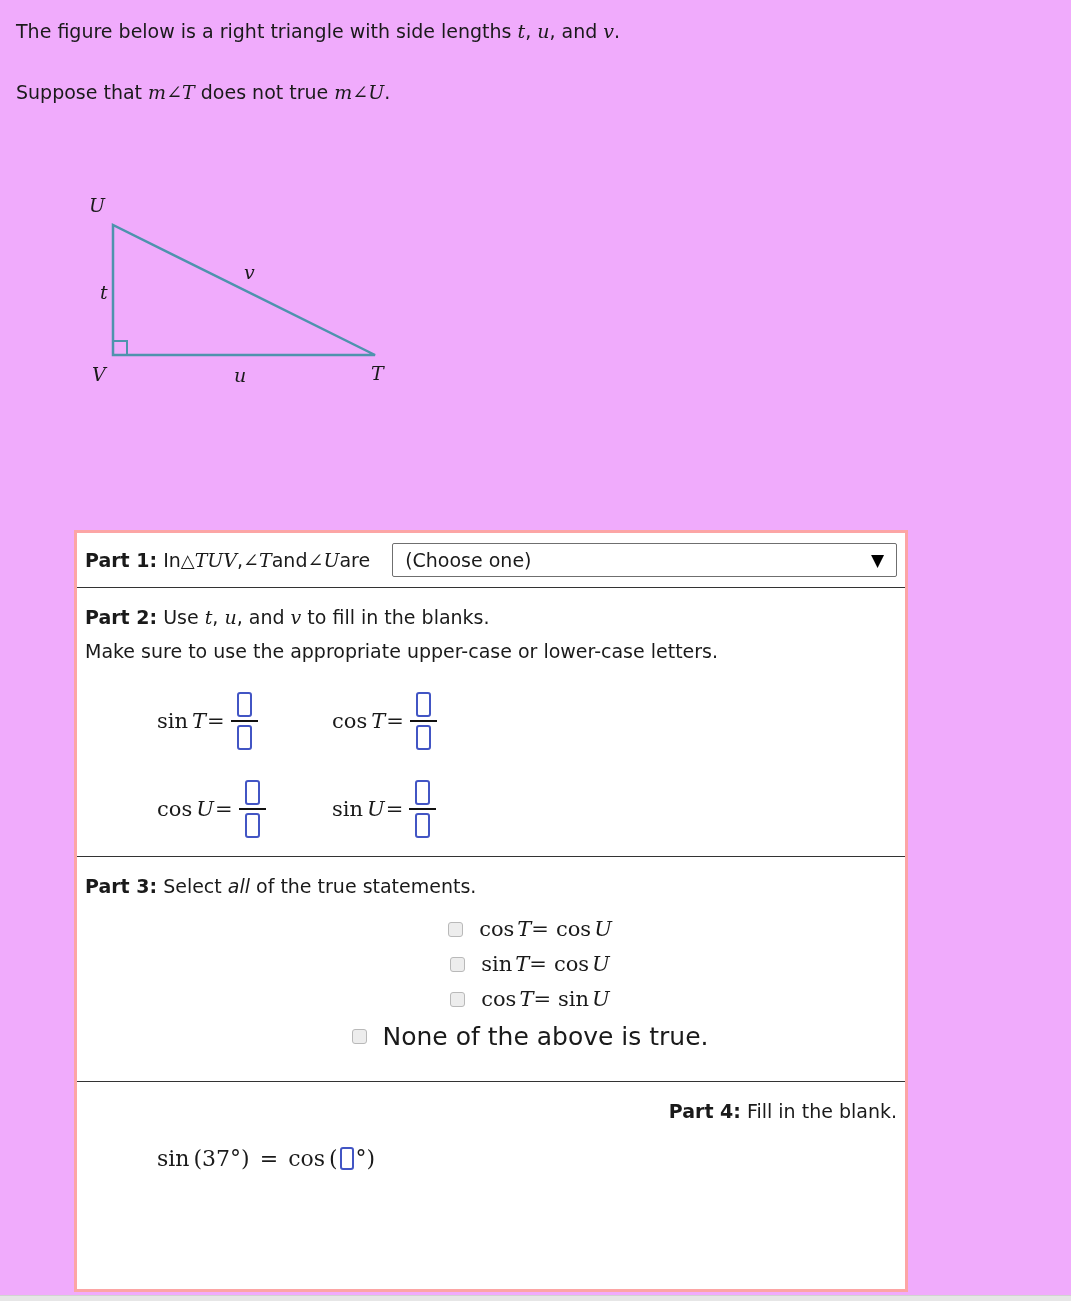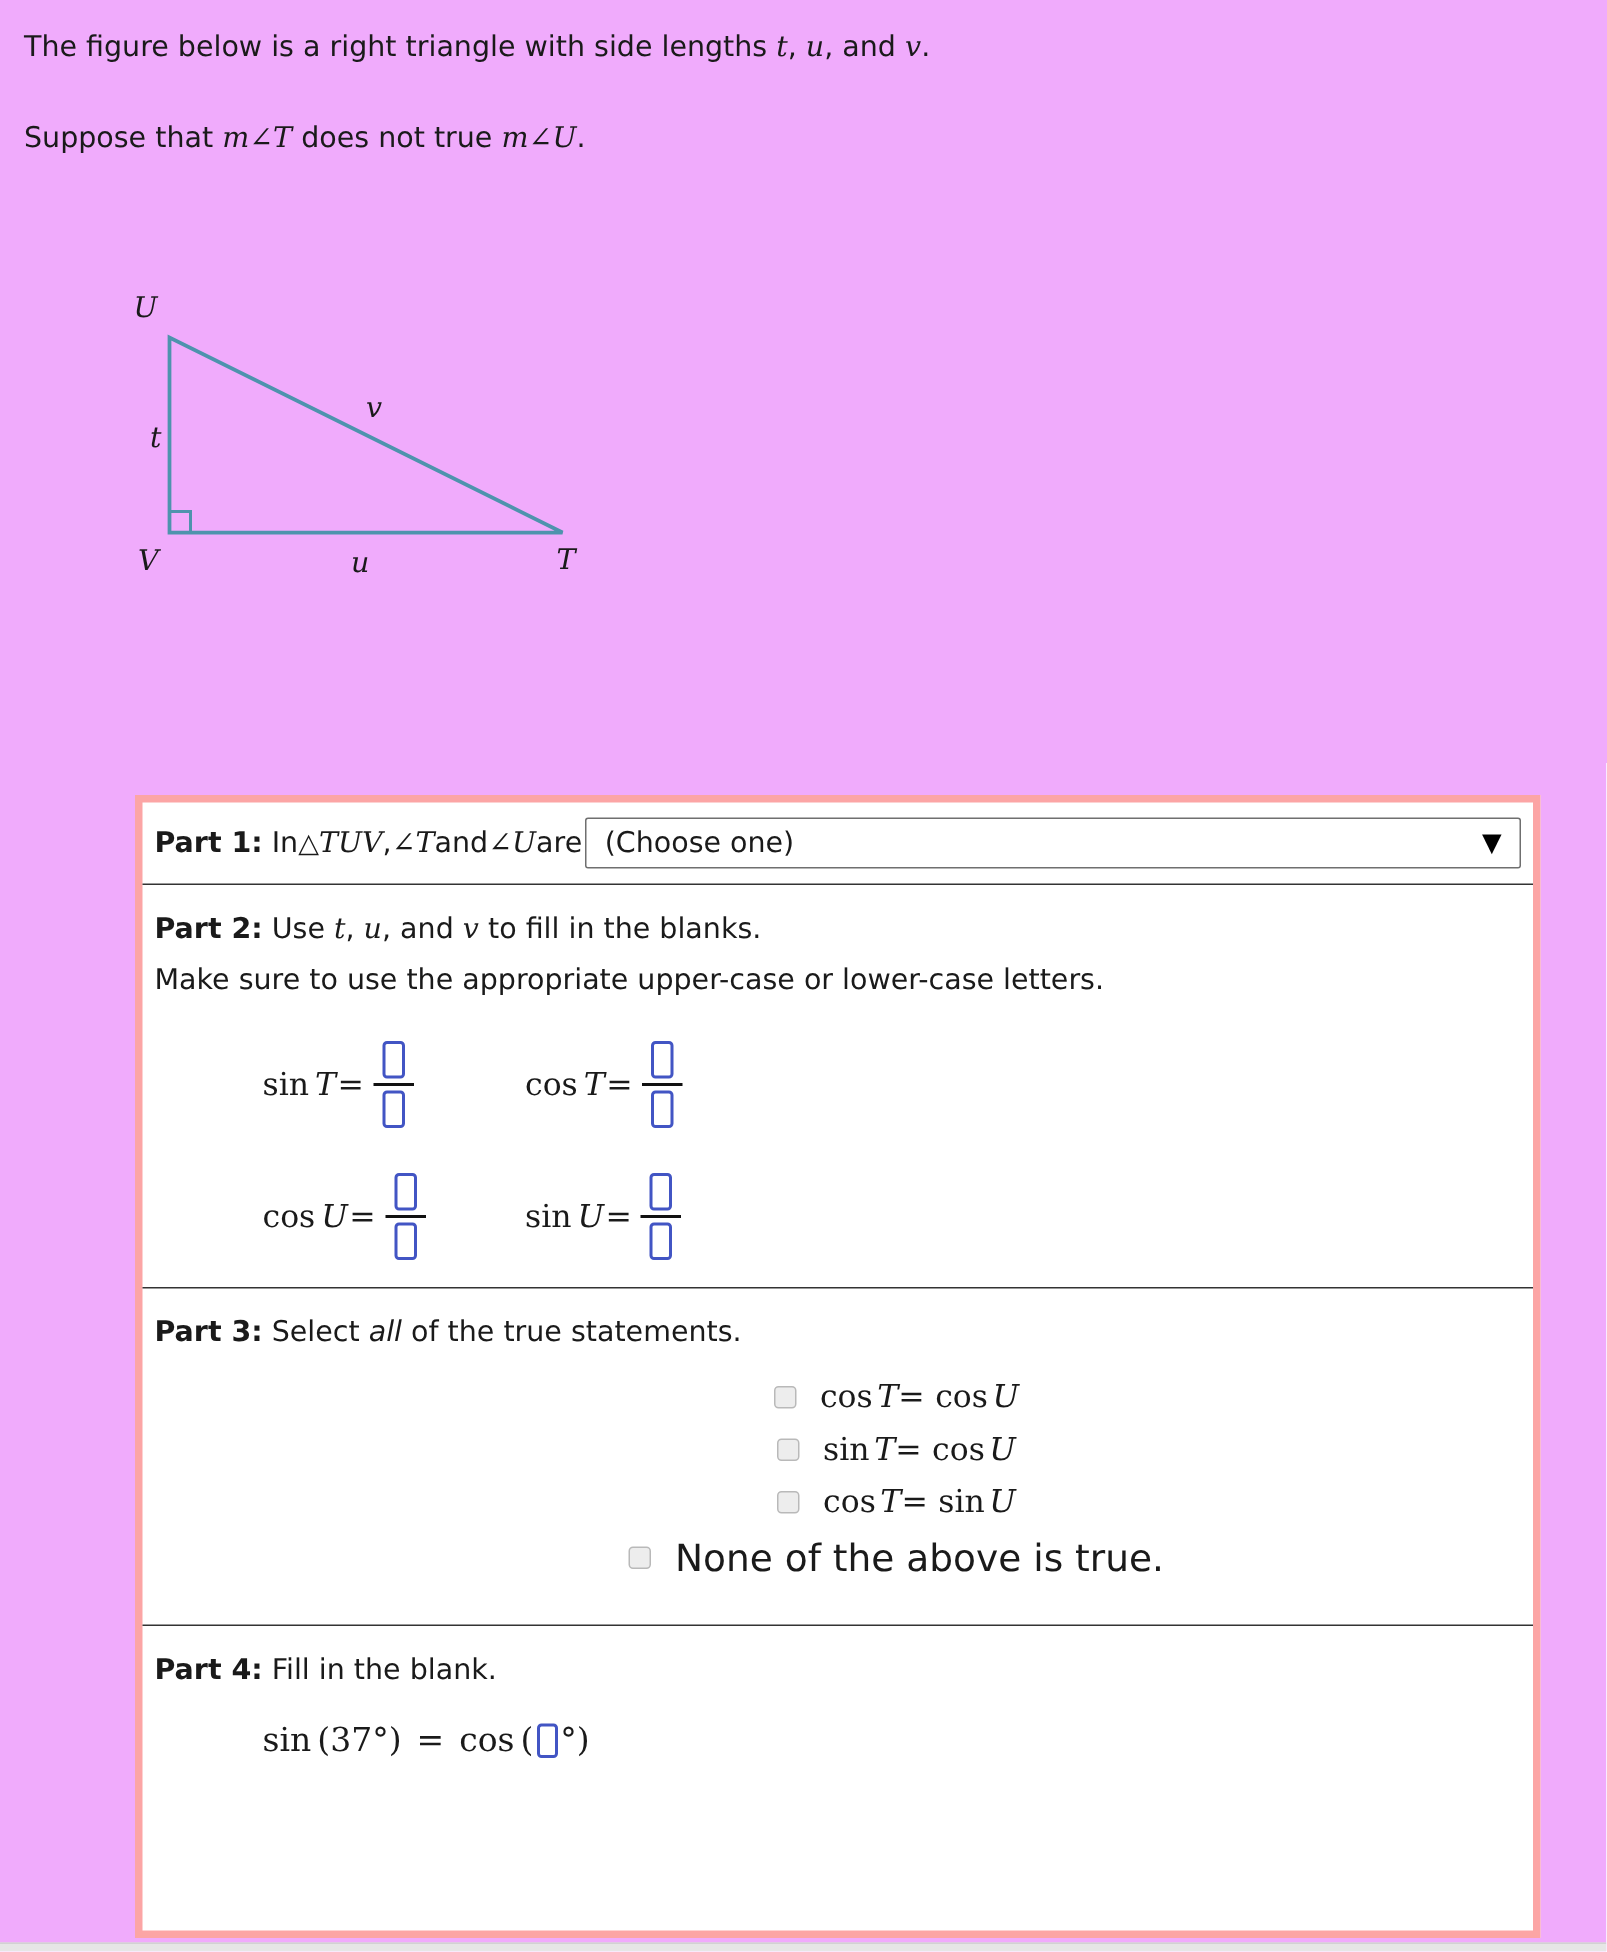--- a/index.html
+++ b/index.html
@@ -29,41 +29,41 @@
   .lbl-U { left: 89px;  top: 194px; }
   .lbl-t { left: 100px; top: 281px; }
   .lbl-v { left: 244px; top: 261px; }
   .lbl-V { left: 92px;  top: 363px; }
   .lbl-u { left: 234px; top: 364px; }
   .lbl-T { left: 371px; top: 362px; }
 
   
   .main-box {
     position: absolute;
-    left: 90px; top: 530px;
-    width: 937px; height: 762px;
-    border: 5px solid #fca5a5;
+    left: 74px; top: 530px;
+    width: 834px; height: 762px;
+    border: 3px solid #fca5a5;
     background: #ffffff;
   }
   .part-label { font-weight: bold; margin-right: 6px; }
   .section { border-bottom: 1px solid #333333; }
   .section:last-child { border-bottom: none; }
 
   
   .part1-row {
     display: flex; align-items: center;
     padding: 10px 8px;
     border-bottom: 1px solid #333333;
     font-size: 19px;
     white-space: nowrap;
   }
   .p1-text { display: inline-flex; align-items: baseline; }
   .dropdown {
     flex: 1 1 auto;
-    margin-left: 2px;
+    margin-left: 22px;
     height: 34px;
     border: 1px solid #6f6f6f;
     border-radius: 2px;
     background: #ffffff;
     display: flex; align-items: center; justify-content: space-between;
     padding: 0 12px;
     font-size: 19px;
     cursor: pointer;
   }
   .dd-caret { font-size: 17px; color: #000; }
@@ -109,21 +109,21 @@
     margin-right: 16px;
     flex: 0 0 auto;
     cursor: pointer;
   }
   .stmt { font-size: 21px; font-family: "DejaVu Serif", "Liberation Serif", serif; white-space: nowrap; }
   .stmt .mvar { margin-left: 3px; }
   .stmt .sp { margin-left: 7px; }
   .none-text { font-size: 25px; font-family: "DejaVu Sans", "Liberation Sans", sans-serif; }
 
   
-  .part4 { padding: 12px 8px 0 8px; font-size: 19px; }
+  .part4 { padding: 12px 8px 0 8px; font-size: 19px; text-align: right; }
   .part4-title { line-height: 34px; }
   .p4eq {
     margin: 18px 0 0 72px;
     font-size: 22px;
     font-family: "DejaVu Serif", "Liberation Serif", serif;
     display: flex; align-items: center;
   }
   .p4eq .eqs { margin: 0 10px; }
   .p4eq .gap { margin-left: 4px; }
   .ansbox.inline { width: 14px; height: 23px; margin: 0 2px; align-self: center; }

